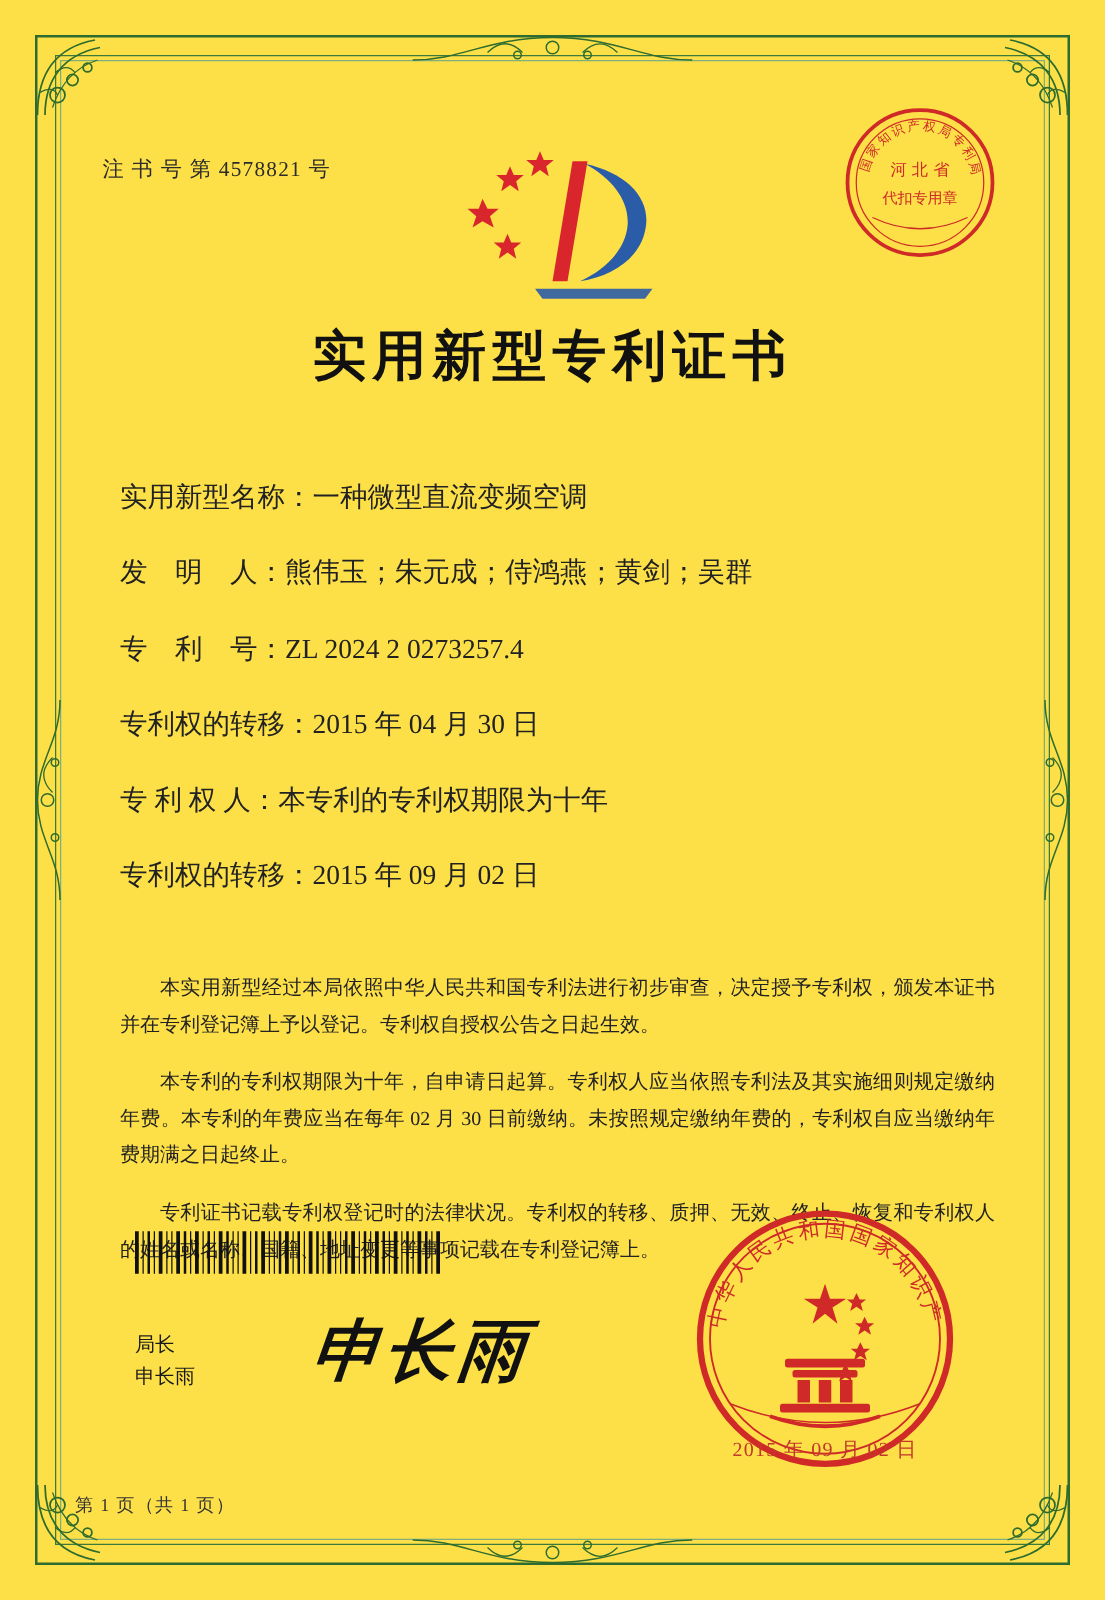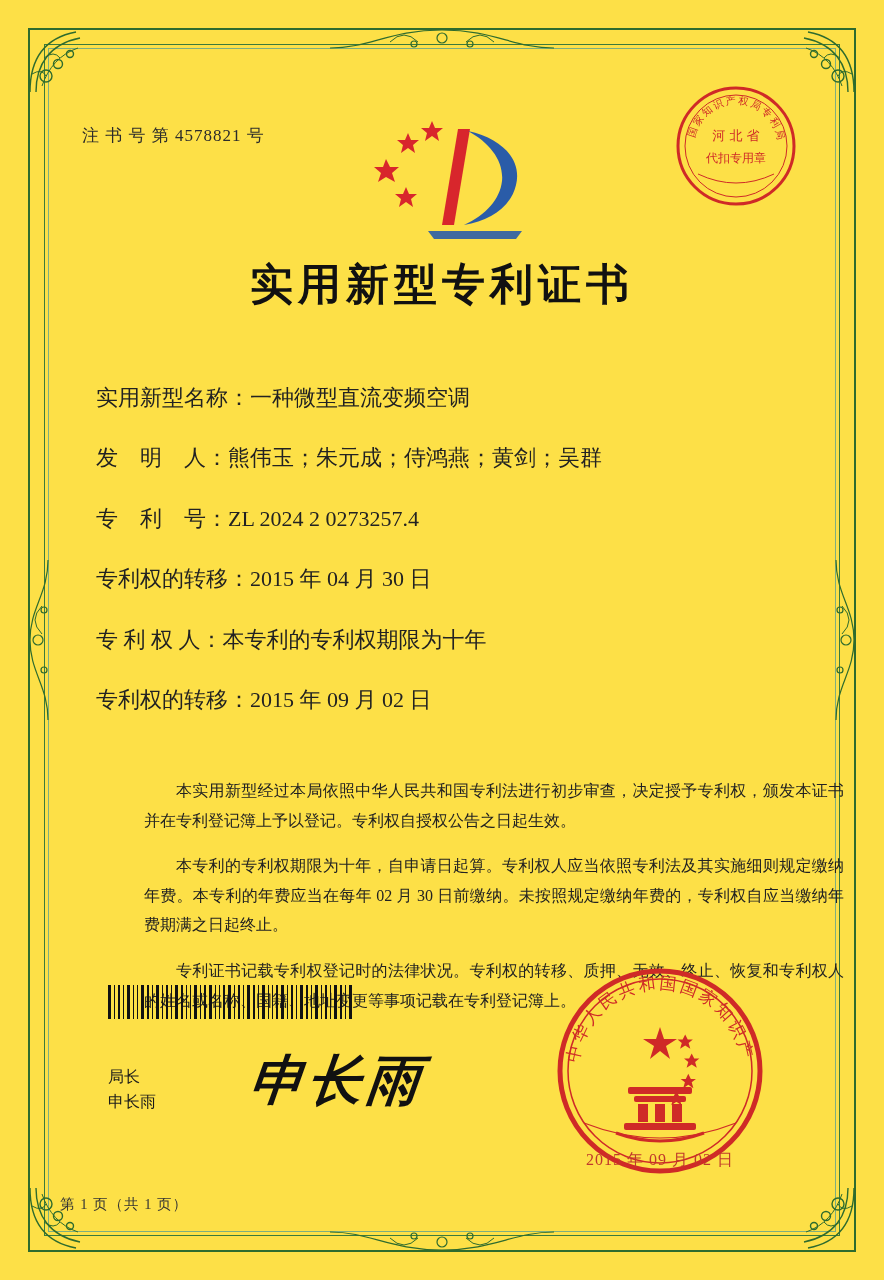--- a/index.html
+++ b/index.html
@@ -118,21 +118,20 @@
     display: inline-block;
   }
   .field .val {
     display: inline-block;
   }
 
   .paras {
     position: absolute;
     left: 36px; top: 700px;
     width: 700px;
-    margin-left: 48px;
   }
   .para {
     font-size: 16px;
     line-height: 1.85;
     text-indent: 2em;
     color: #222;
     margin-bottom: 2px;
     text-align: justify;
   }
 

